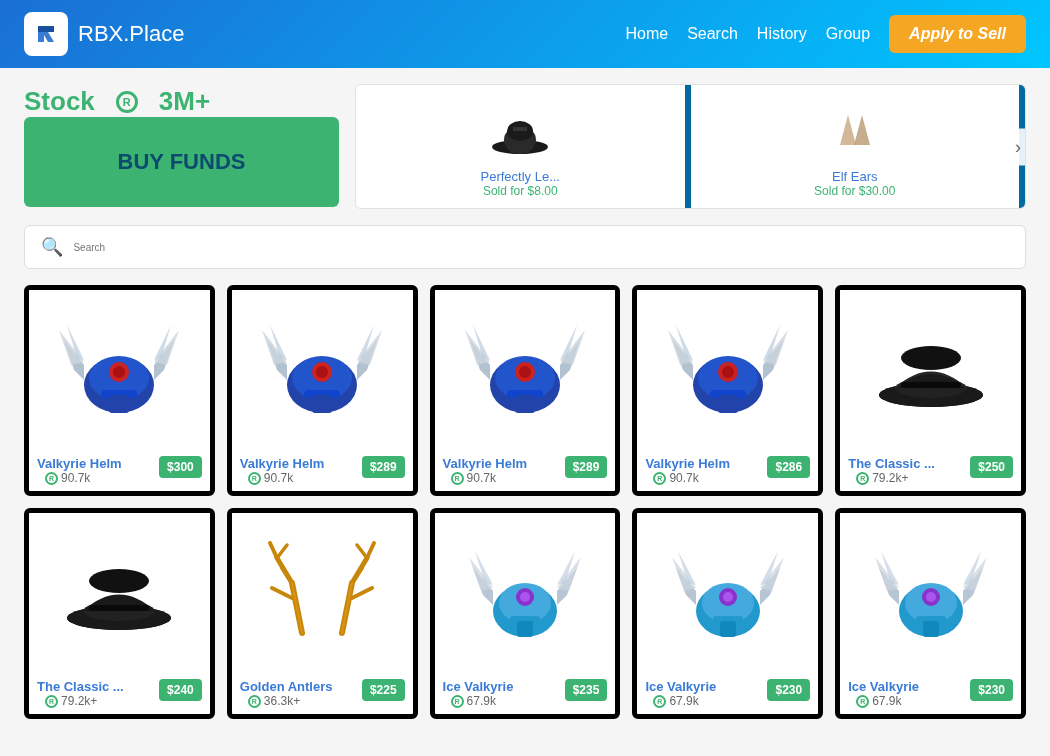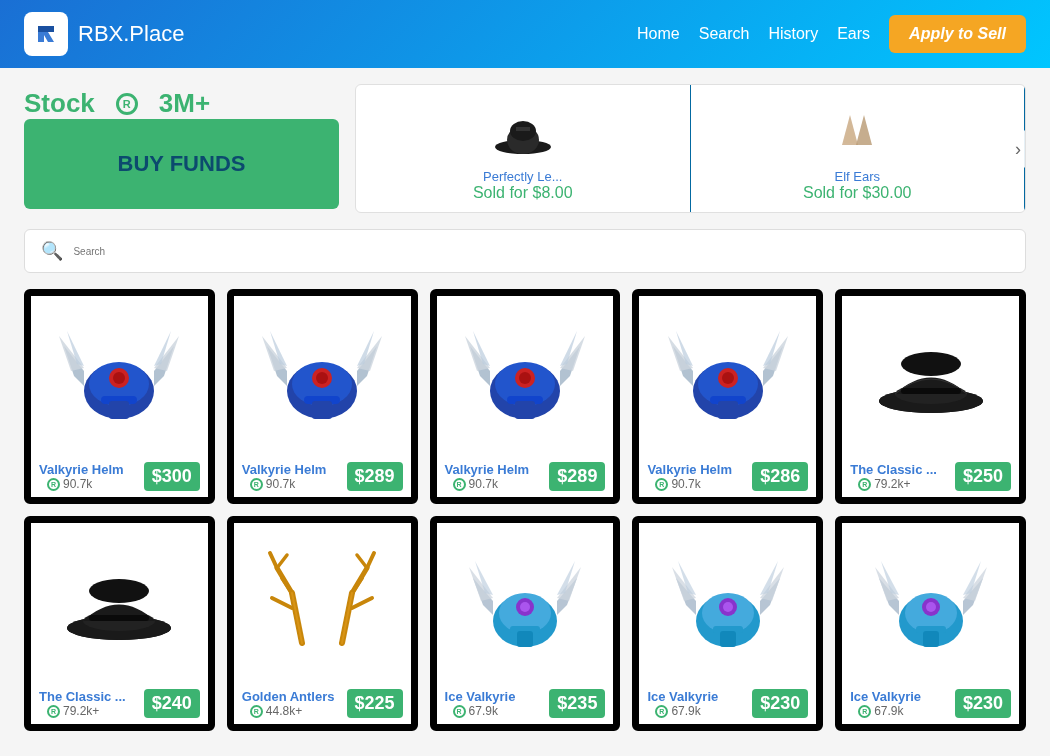--- a/index.html
+++ b/index.html
@@ -113,41 +113,41 @@
       border-radius: 6px;
       background: white;
       overflow: hidden;
       position: relative;
     }
     .sale-item {
       display: flex;
       flex-direction: column;
       align-items: center;
       padding: 10px 12px;
-      border-right: 1px solid #0369a1;
+      border-right: 6px solid #0369a1;
       min-width: 140px;
       flex: 1;
     }
     .sale-item:last-child { border-right: none; }
     .sale-img {
       width: 70px;
       height: 70px;
       object-fit: contain;
       display: flex;
       align-items: center;
       justify-content: center;
     }
     .sale-name {
       font-size: 13px;
       color: #3a7bd5;
       text-align: center;
       margin-top: 4px;
     }
     .sale-price {
-      font-size: 16px;
+      font-size: 12px;
       color: #3cb371;
       text-align: left;
     }
     .carousel-next {
       position: absolute;
       right: 0;
       top: 50%;
       transform: translateY(-50%);
       background: rgba(255,255,255,0.9);
       border: none;
@@ -180,21 +180,21 @@
 
     
     .items-grid {
       display: grid;
       grid-template-columns: repeat(5, 1fr);
       gap: 12px;
     }
     .item-card {
       background: white;
       border-radius: 6px;
-      border: 7px solid #000000;
+      border: 5px solid #000000;
       overflow: hidden;
       cursor: pointer;
     }
     .item-img-area {
       width: 100%;
       height: 160px;
       display: flex;
       align-items: center;
       justify-content: center;
       background: white;
@@ -229,21 +229,21 @@
       align-items: center;
       justify-content: center;
       font-size: 7px;
       color: #3cb371;
       font-weight: bold;
     }
     .item-price {
       background: #3cb371;
       color: white;
       font-weight: bold;
-      font-size: 18px;
+      font-size: 12px;
       padding: 4px 8px;
       border-radius: 4px;
       white-space: nowrap;
     }
 
   </style>
 </head>
 <body>
 
 <header class="header">
@@ -253,21 +253,21 @@
         <path d="M8 8 L24 8 L24 14 L18 14 L24 24 L18 24 L14 17 L14 24 L8 24 Z" fill="#3a7bd5"></path>
         <path d="M8 8 L24 8 L24 14 L8 14 Z" fill="#1a50a0"></path>
       </svg>
     </div>
     <span class="logo-text">RBX.Place</span>
   </div>
   <nav class="nav">
     <a class="nav-link">Home</a>
     <a class="nav-link">Search</a>
     <a class="nav-link">History</a>
-    <a class="nav-link">Ears</a>
+    <a class="nav-link">Group</a>
     <button class="apply-btn">Apply to Sell</button>
   </nav>
 </header>
 
 <main class="main">
 
   <div class="stock-row">
 
     <div style="display:flex;flex-direction:column;justify-content:center;padding-right:16px;">
       <div class="stock-label">
@@ -511,21 +511,21 @@
 
           <line x1="50" y1="110" x2="40" y2="60" stroke="#e8a020" stroke-width="2" stroke-linecap="round" opacity="0.5"></line>
           <line x1="90" y1="110" x2="100" y2="60" stroke="#e8a020" stroke-width="2" stroke-linecap="round" opacity="0.5"></line>
         </svg>
       </div>
       <div class="item-info">
         <div class="item-details">
           <div class="item-name">Golden Antlers</div>
           <div class="item-stock">
             <span class="robux-tiny">R</span>
-            <span>44.8k+</span>
+            <span>36.3k+</span>
           </div>
         </div>
         <div class="item-price">$225</div>
       </div>
     </div>
 
     <div class="item-card">
       <div class="item-img-area">
         <svg width="140" height="140" viewBox="0 0 140 140">
 

